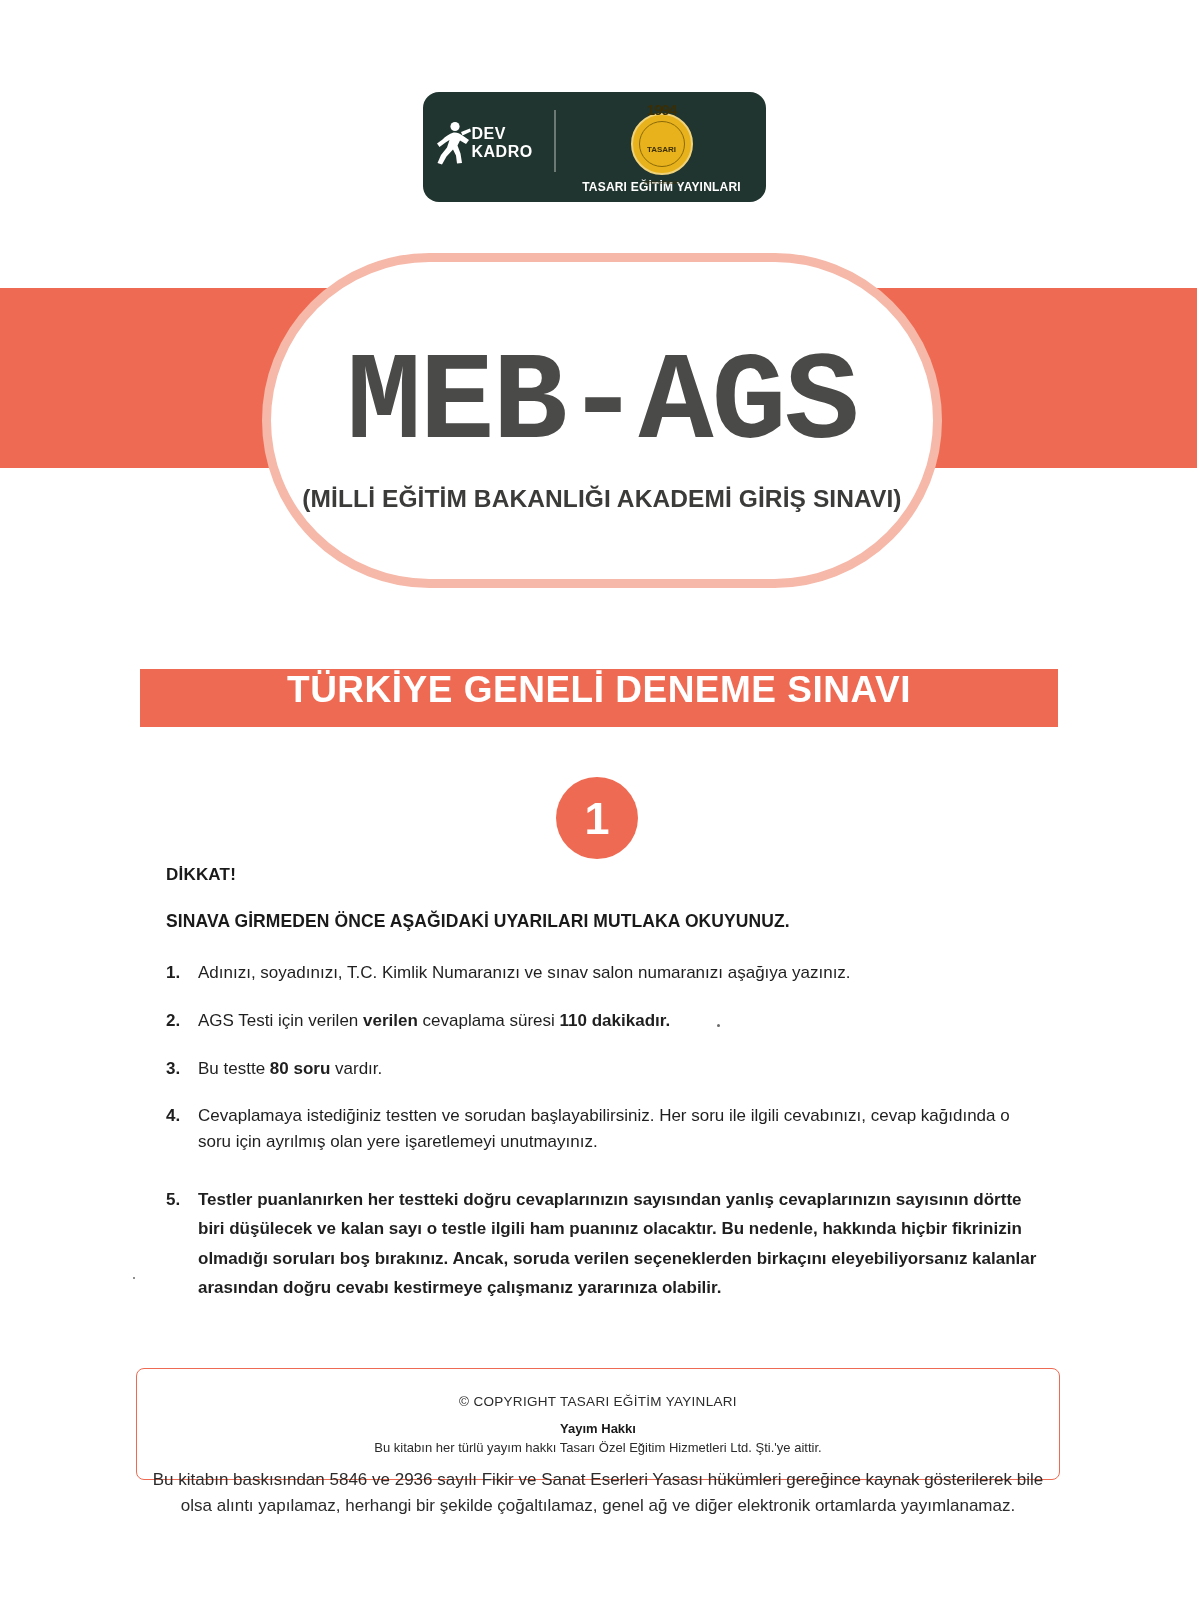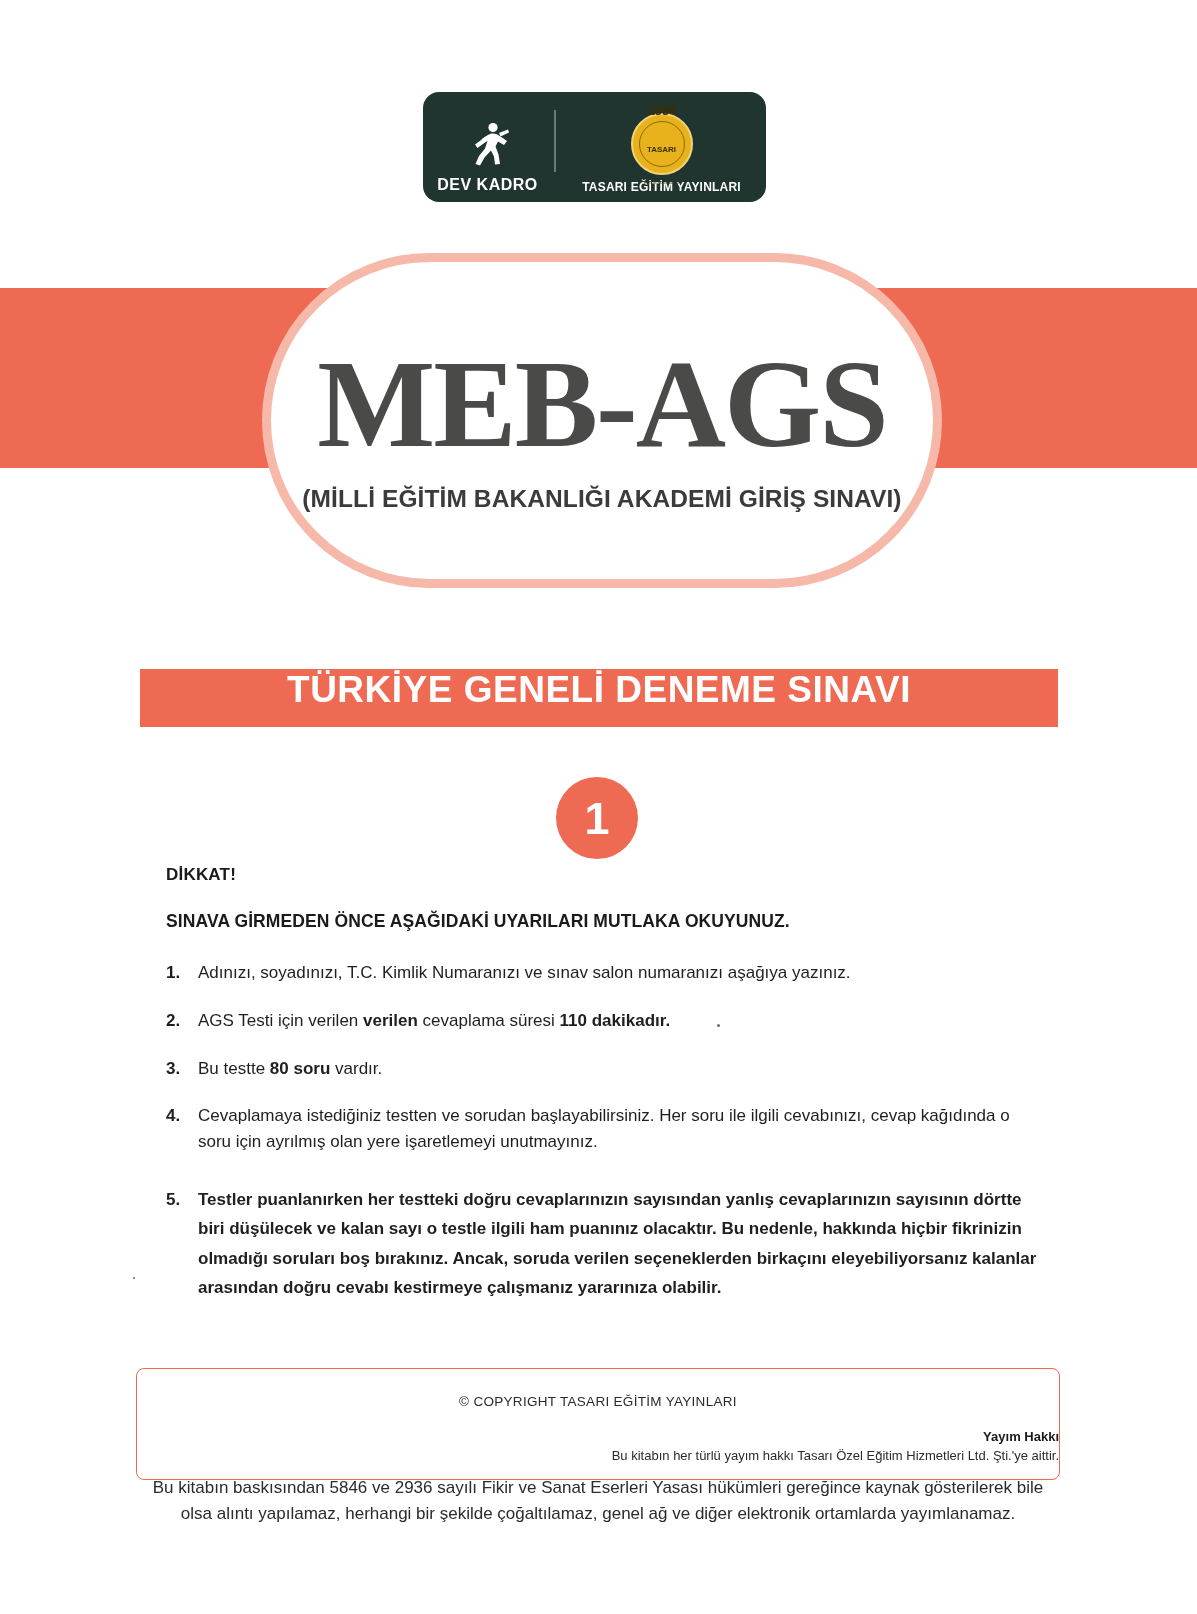--- a/index.html
+++ b/index.html
@@ -26,21 +26,21 @@
     background: #20352f;
     border-radius: 16px;
     display: flex;
     align-items: center;
     justify-content: center;
     box-sizing: border-box;
   }
   .logo-left {
     width: 120px;
     display: flex;
-    flex-direction: column;
+    flex-direction: row;
     align-items: center;
     justify-content: flex-end;
     height: 100%;
     padding-bottom: 8px;
     box-sizing: border-box;
   }
   .runner {
     margin-top: 8px;
     margin-bottom: 6px;
   }
@@ -141,21 +141,21 @@
     align-items: center;
     justify-content: center;
   }
   .main-title {
     font-size: 125px;
     font-weight: bold;
     color: #4a4a48;
     letter-spacing: -2px;
     line-height: 1;
     margin-top: 14px;
-    font-family: Liberation Serif, serif;
+    font-family: Liberation Mono, monospace;
   }
   .sub-title {
     font-size: 24.5px;
     font-weight: bold;
     color: #3b3b3a;
     margin-top: 18px;
     letter-spacing: 0.1px;
   }
 
   
@@ -258,28 +258,26 @@
   }
   .cr-line1 {
     font-size: 13.5px;
     color: #2b2b2b;
     letter-spacing: 0.3px;
   }
   .cr-line2 {
     font-size: 13px;
     font-weight: bold;
     color: #1a1a1a;
-    margin-top: 20px;
-    text-align: right;
+    margin-top: 12px;
   }
   .cr-line3 {
     font-size: 13px;
     color: #2b2b2b;
     margin-top: 4px;
-    text-align: right;
   }
   .cr-line4 {
     font-size: 17px;
     color: #2b2b2b;
     margin-top: 12px;
     line-height: 1.5;
     padding: 0 10px;
   }
 
   .speck {

